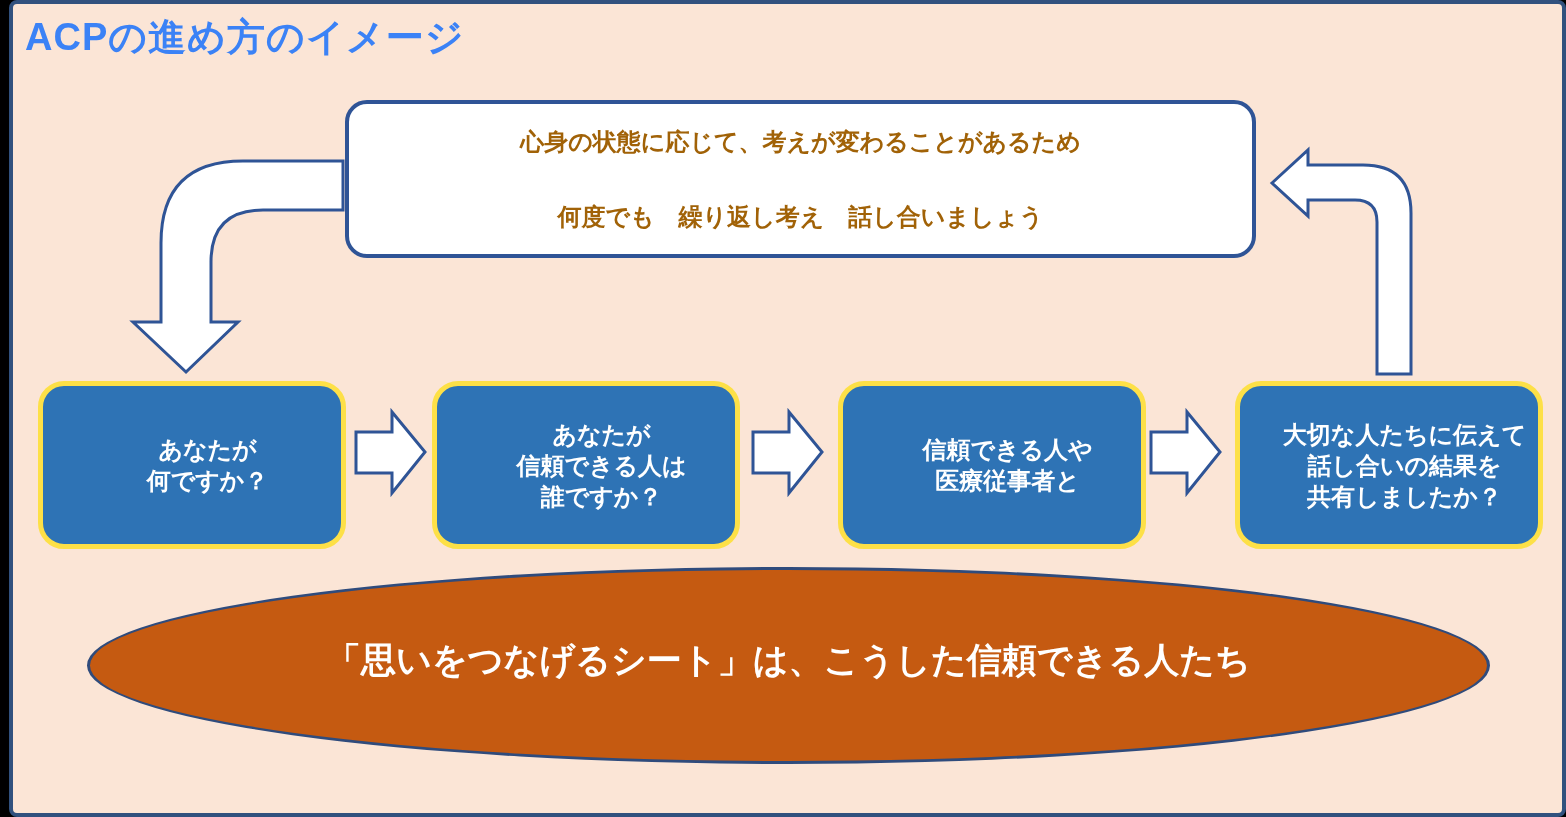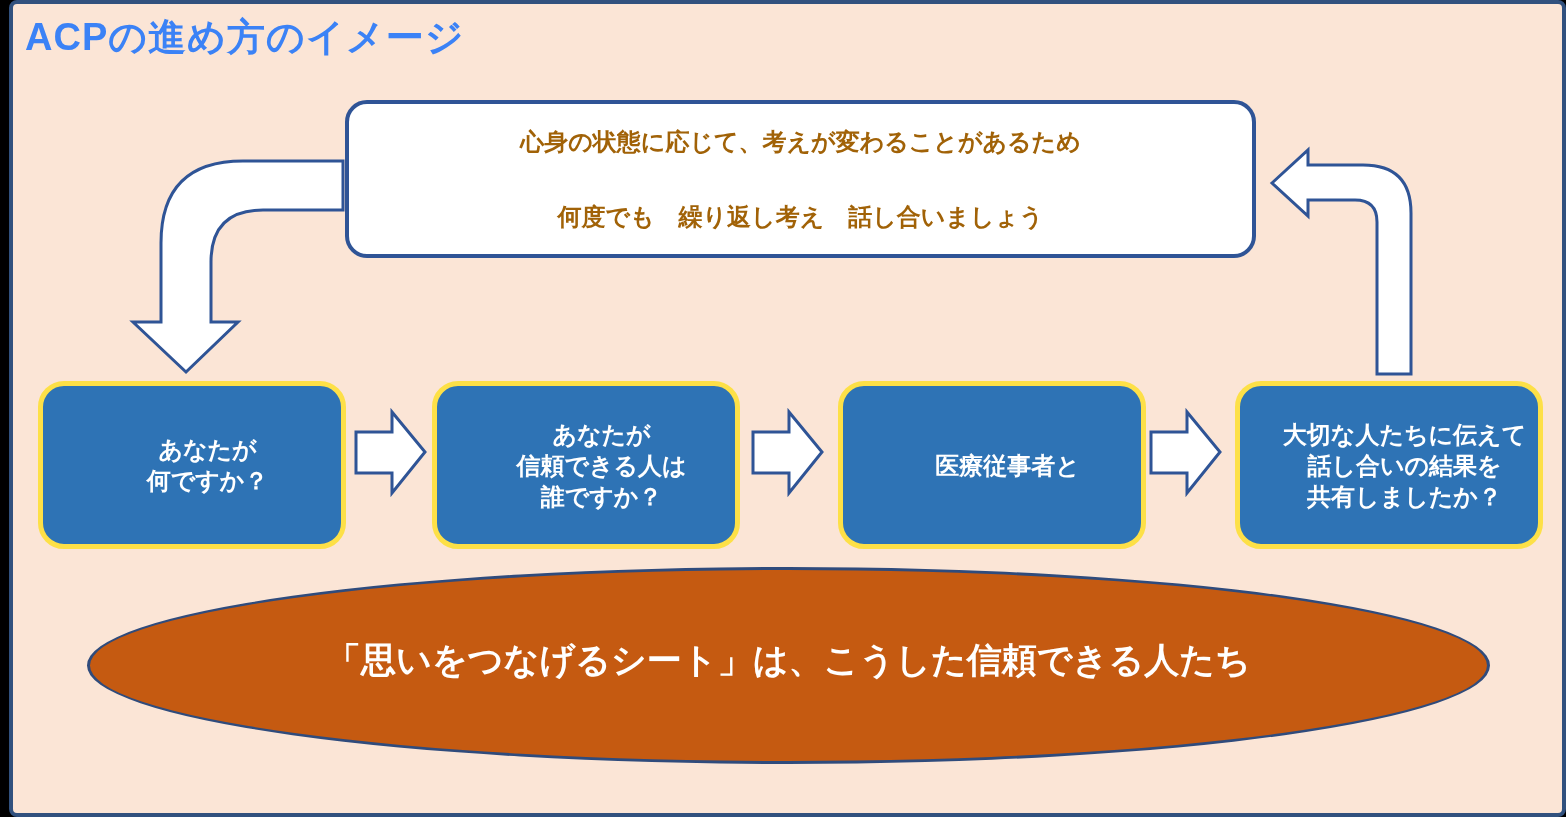--- a/index.html
+++ b/index.html
@@ -79,20 +79,21 @@
   <span>何ですか？</span>
 </div>
 
 <div class="step s2">
   <span>あなたが</span>
   <span>信頼できる人は</span>
   <span>誰ですか？</span>
 </div>
 
 <div class="step s3">
+  <span>信頼できる人や</span>
   <span>医療従事者と</span>
 </div>
 
 <div class="step s4">
   <span>大切な人たちに伝えて</span>
   <span>話し合いの結果を</span>
   <span>共有しましたか？</span>
 </div>
 
 <div class="ellipse">

